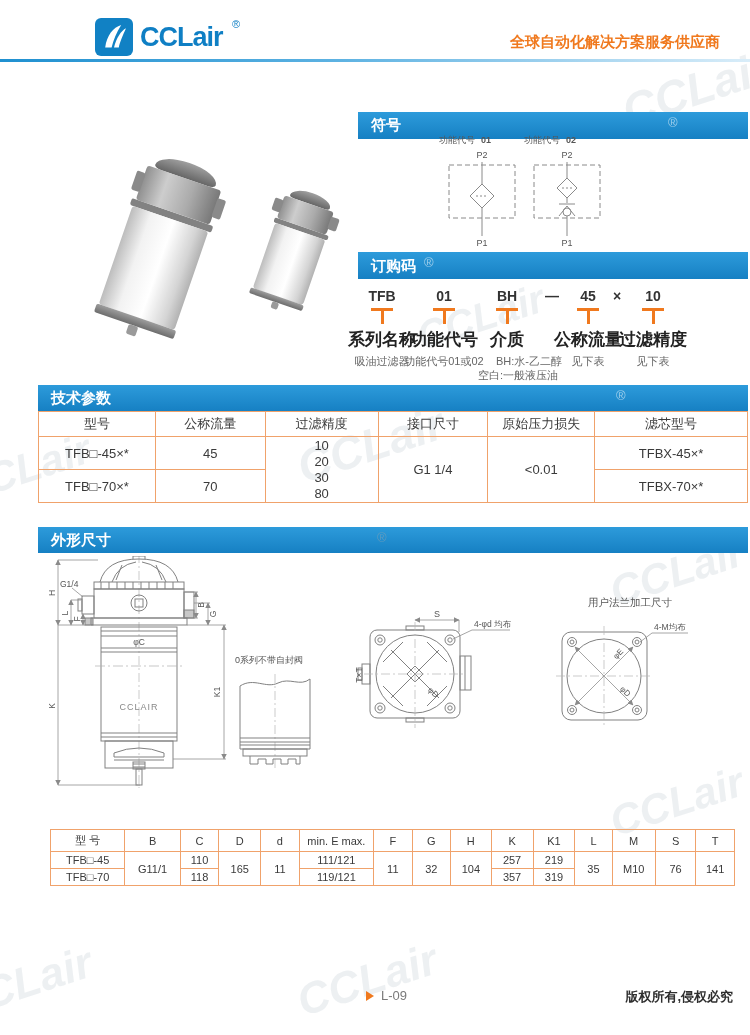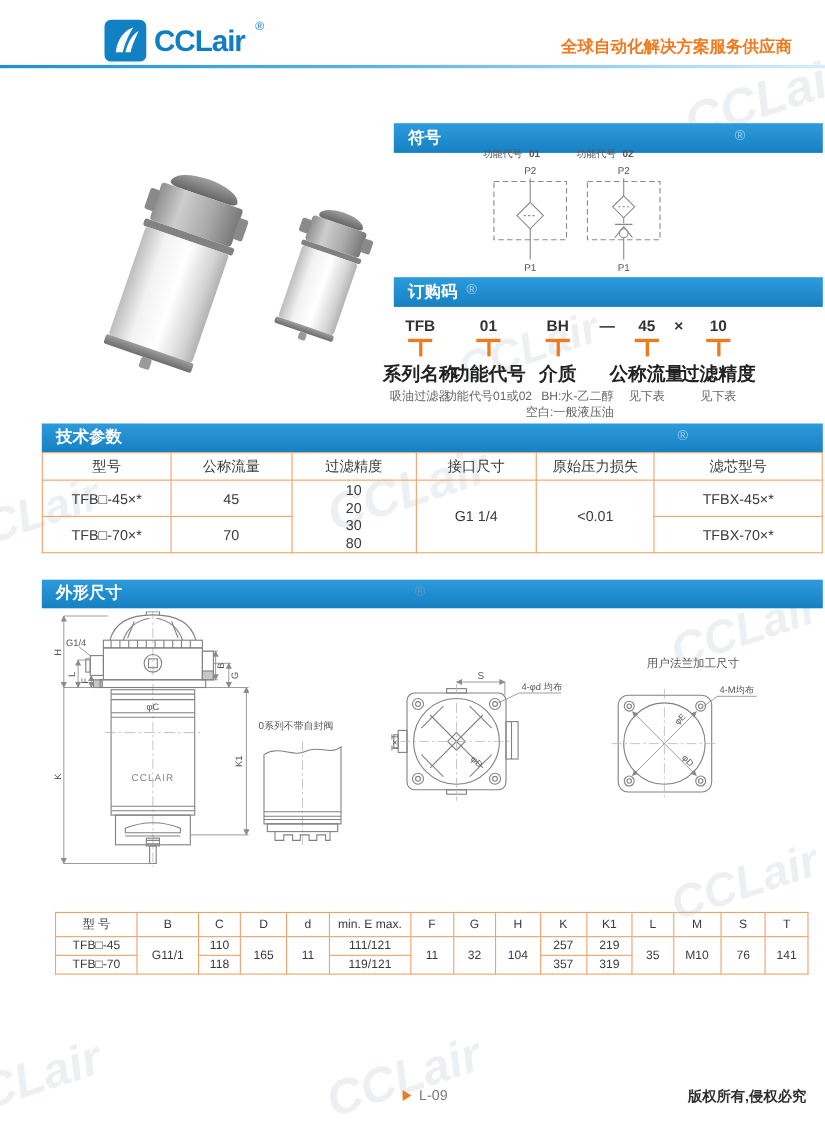--- a/index.html
+++ b/index.html
@@ -11,21 +11,21 @@
             display:flex;align-items:center;justify-content:center;}
   .logo-word{left:140px;top:22px;font-size:27px;font-weight:bold;color:#0f7fc4;letter-spacing:-1px;}
   .logo-reg{left:232px;top:18px;font-size:11px;color:#0f7fc4;}
   .slogan{right:30px;top:33px;font-size:15px;font-weight:bold;color:#f0791e;}
   .divider{left:0;top:59px;width:750px;height:3px;
            background:linear-gradient(90deg,#1f90d0 0%,#5db2e2 45%,#d9edf9 100%);}
   .doc-title{left:350px;top:78px;width:400px;text-align:center;font-size:19px;font-weight:bold;color:#14263a;}
   
   .bar{background:linear-gradient(180deg,#2d9bdb,#1680c3);color:#fff;font-weight:bold;
        font-size:15px;line-height:27px;padding-left:13px;box-sizing:border-box;}
-  .bar-sym{left:358px;top:112px;width:390px;height:27px;}
+  .bar-sym{left:358px;top:112px;width:390px;height:27px;font-family:Liberation Serif, serif;}
   .bar-ord{left:358px;top:252px;width:390px;height:27px;}
   .bar-tech{left:38px;top:385px;width:710px;height:26px;line-height:26px;}
   .bar-dim{left:38px;top:527px;width:710px;height:26px;line-height:26px;}
   
   .oc-seg{width:110px;text-align:center;}
   .oc-code{font-size:14px;font-weight:bold;color:#333;}
   .oc-sep{font-size:14px;font-weight:bold;color:#333;}
   .oc-tick-bar{width:22px;height:3px;background:#f0791e;margin:4px auto 0;}
   .oc-tick-stem{width:3px;height:13px;background:#f0791e;margin:0 auto;}
   .oc-label{font-size:17px;font-weight:bold;color:#222;margin-top:4px;}
@@ -157,21 +157,21 @@
     <div class="oc-tick-bar"></div>
       <div class="oc-tick-stem"></div>
     <div class="oc-label">功能代号</div>
     <div class="oc-desc">功能代号01或02</div>
   </div>
   <div class="abs oc-seg" style="left:452px;top:288px;">
     <div class="oc-code">BH</div>
     <div class="oc-tick-bar"></div>
       <div class="oc-tick-stem"></div>
     <div class="oc-label">介质</div>
-    <div class="oc-desc" style="text-align:left;margin-left:26px;padding-left:14px;">BH:水-乙二醇</div>
+    <div class="oc-desc" style="text-align:right;margin-left:26px;">BH:水-乙二醇</div>
     <div class="oc-desc" style="text-align:left;margin-left:26px;margin-top:0;">空白:一般液压油</div>
   </div>
   <span class="abs oc-sep" style="left:545px;top:288px;">—</span>
   <div class="abs oc-seg" style="left:533px;top:288px;">
     <div class="oc-code">45</div>
     <div class="oc-tick-bar"></div>
       <div class="oc-tick-stem"></div>
     <div class="oc-label">公称流量</div>
     <div class="oc-desc">见下表</div>
   </div>

